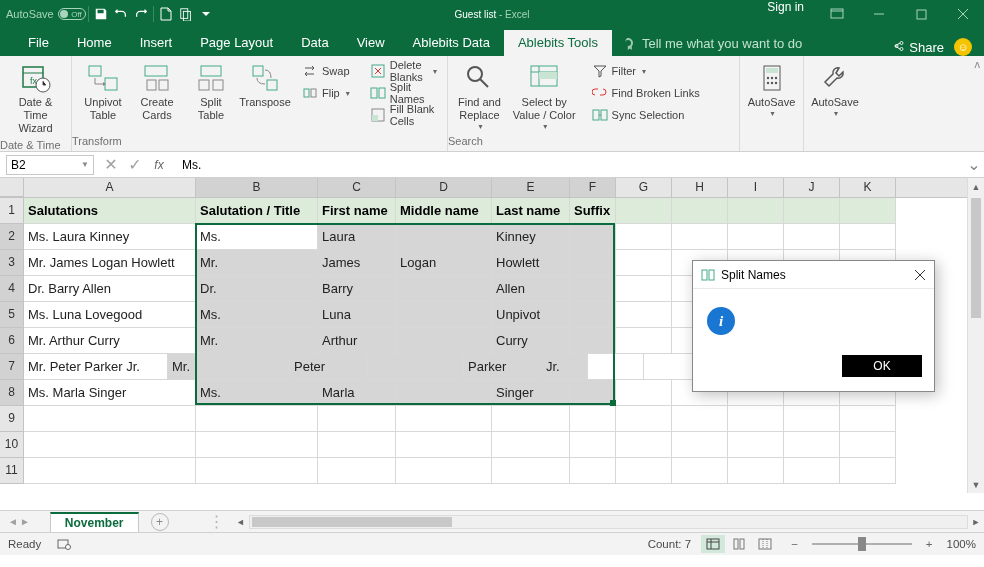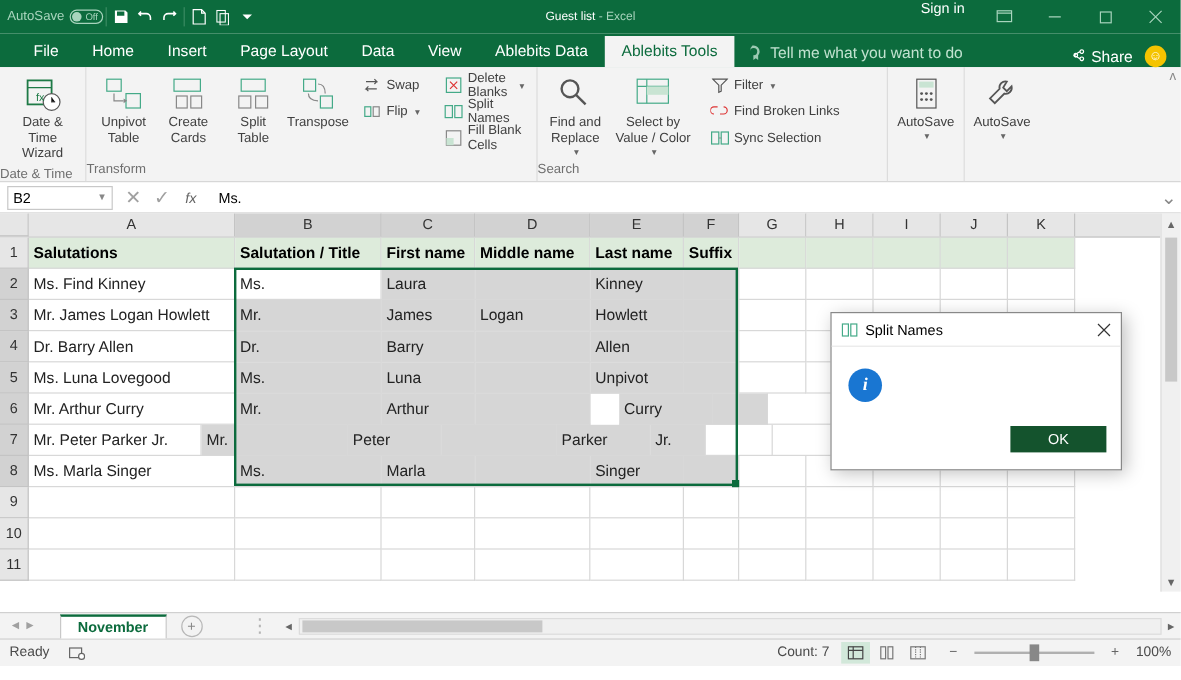--- a/index.html
+++ b/index.html
@@ -97,21 +97,21 @@
 .zoom-slider .knob { width:8px; height:14px; background:#888; position:absolute; left:46px; cursor:pointer; }
 .zoom-minus, .zoom-plus { cursor:pointer; color:#666; padding: 0 4px; }
 
 
 .dialog { position:absolute; left:692px; top:260px; width:243px; background:#fff; border:1px solid #888; box-shadow: 3px 3px 14px rgba(0,0,0,0.25); }
 .dialog .d-title { height:28px; display:flex; align-items:center; padding:0 8px; justify-content:space-between; font-size:12px; border-bottom:1px solid #e8e8e8; }
 .dialog .d-title .t-left { display:flex; align-items:center; gap:6px; }
 .dialog .d-body { padding:18px 14px 12px; display:flex; align-items:center; gap:14px; font-size:12px; }
 .info-icon { width:28px; height:28px; background:#1976d2; border-radius:50%; color:#fff; display:flex; align-items:center; justify-content:center; font-family: Georgia, serif; font-style:italic; font-weight:bold; font-size:15px; }
 .dialog .d-footer { display:flex; justify-content:flex-end; padding:8px 12px 14px; }
-.ok-btn { background:#14532d; color:#fff; border:none; width:80px; height:22px; font-size:12px; cursor:pointer; }
+.ok-btn { background:#000000; color:#fff; border:none; width:80px; height:22px; font-size:12px; cursor:pointer; }
 .d-close { cursor:pointer; }
 
 svg { display:block; }
 </style>
 </head>
 <body>
 
 <div class="titlebar">
   <div class="left-tools">
     <div class="autosave">
@@ -480,21 +480,21 @@
         <div class="cell hdr-cell" style="width: 96px;">Middle name</div>
         <div class="cell hdr-cell" style="width: 78px;">Last name</div>
         <div class="cell hdr-cell" style="width: 46px;">Suffix</div>
         <div class="cell hdr-cell" style="width: 56px;"></div>
         <div class="cell hdr-cell" style="width: 56px;"></div>
         <div class="cell hdr-cell" style="width: 56px;"></div>
         <div class="cell hdr-cell" style="width: 56px;"></div>
         <div class="cell hdr-cell" style="width: 56px;"></div>
       </div>
       <div class="row">
-        <div class="cell" style="width: 172px;">Ms. Find Kinney</div>
+        <div class="cell" style="width: 172px;">Ms. Laura Kinney</div>
         <div class="cell sel-range active-cell" style="width: 122px;">Ms.</div>
         <div class="cell sel-range" style="width: 78px;">Laura</div>
         <div class="cell sel-range" style="width: 96px;"></div>
         <div class="cell sel-range" style="width: 78px;">Kinney</div>
         <div class="cell sel-range" style="width: 46px;"></div>
         <div class="cell" style="width: 56px;"></div>
         <div class="cell" style="width: 56px;"></div>
         <div class="cell" style="width: 56px;"></div>
         <div class="cell" style="width: 56px;"></div>
         <div class="cell" style="width: 56px;"></div>
@@ -536,21 +536,21 @@
         <div class="cell" style="width: 56px;"></div>
         <div class="cell" style="width: 56px;"></div>
         <div class="cell" style="width: 56px;"></div>
         <div class="cell" style="width: 56px;"></div>
       </div>
       <div class="row">
         <div class="cell" style="width: 172px;">Mr. Arthur Curry</div>
         <div class="cell sel-range" style="width: 122px;">Mr.</div>
         <div class="cell sel-range" style="width: 78px;">Arthur</div>
         <div class="cell sel-range" style="width: 96px;"></div>
-        <div class="cell sel-range" style="width: 78px; margin-left: 24px;">Curry</div>
+        <div class="cell sel-range" style="width: 78px;">Curry</div>
         <div class="cell sel-range" style="width: 46px;"></div>
         <div class="cell" style="width: 56px;"></div>
         <div class="cell" style="width: 56px;"></div>
         <div class="cell" style="width: 56px;"></div>
         <div class="cell" style="width: 56px;"></div>
         <div class="cell" style="width: 56px;"></div>
       </div>
       <div class="row">
         <div class="cell" style="width: 144px;">Mr. Peter Parker Jr.</div>
         <div class="cell sel-range" style="width: 122px;">Mr.</div>

